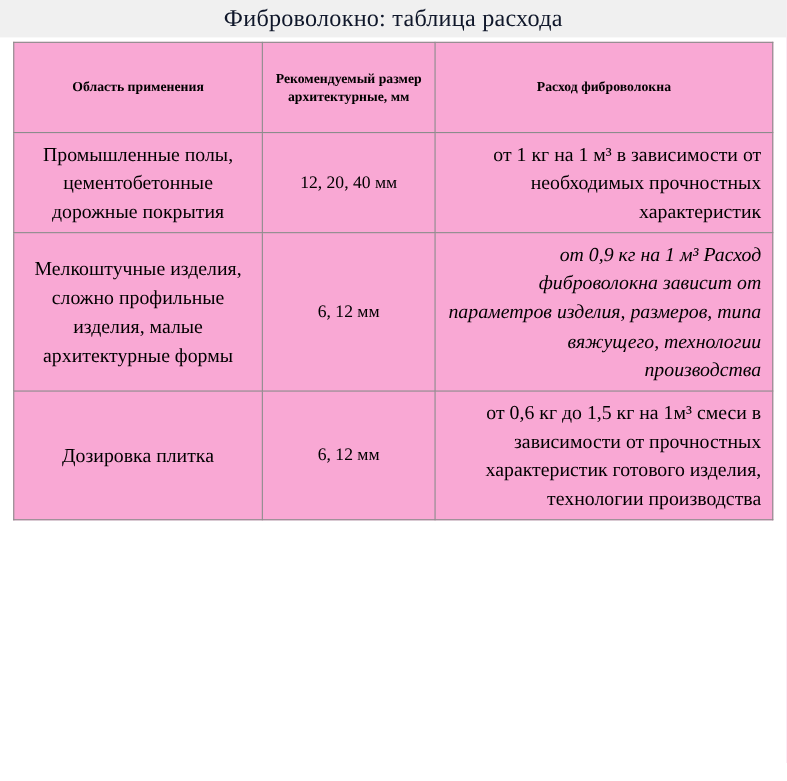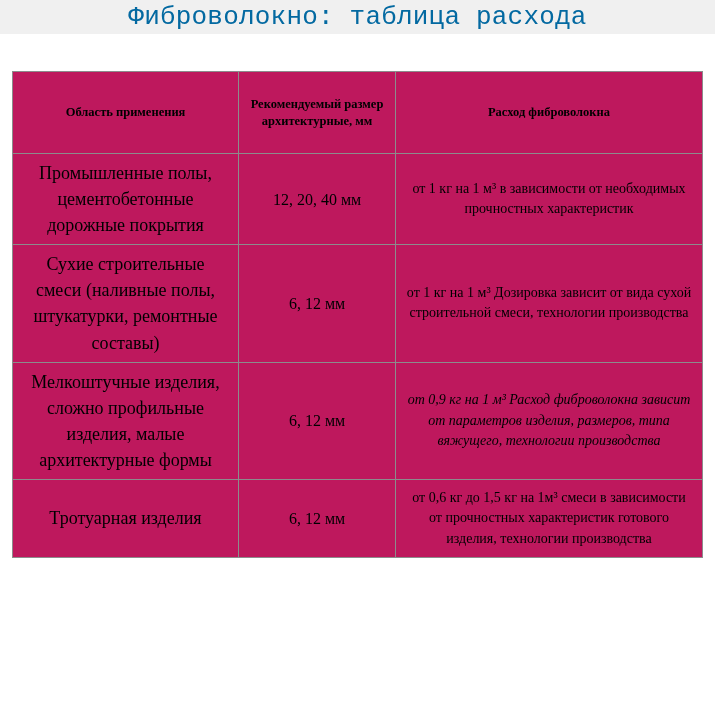--- a/index.html
+++ b/index.html
@@ -29,40 +29,39 @@
     left: 0;
     top: 0;
     width: 715px;
     height: 34px;
     background: #f0f0f0;
     display: flex;
     align-items: center;
     justify-content: center;
   }
   .title-banner .title-text {
-    font-family: Liberation Mono, monospace;
-    font-size: 26px;
-    color: #0369a1;
+    font-family: Liberation Serif, serif;
+    font-size: 22px;
+    color: #0f172a;
     letter-spacing: 0.2px;
     white-space: nowrap;
   }
 
   
   .table-wrap {
     position: absolute;
     left: 12px;
     top: 38px;
     width: 690px;
   }
   table.consumption {
     border-collapse: collapse;
     width: 690px;
     table-layout: fixed;
-    background: #be185d;
-    margin-top: 33px;
+    background: #f9a8d4;
   }
   table.consumption td,
   table.consumption th {
     border: 1px solid #8c8c8c;
     vertical-align: middle;
     padding: 6px 10px;
     box-sizing: border-box;
   }
 
   
@@ -85,22 +84,22 @@
     line-height: 1.45;
   }
   td.col-area {
     text-align: center;
   }
   td.col-size {
     text-align: center;
     font-size: 16px;
   }
   td.col-rate {
-    text-align: center;
-    font-size: 14px;
+    text-align: right;
+    font-size: 18px;
   }
   td.col-rate.italic {
     font-style: italic;
   }
 
   .row-h1 { height: 82px; }
   .row-h2 { height: 72px; }
   .row-h3 { height: 78px; }
   .row-h4 { height: 82px; }
   .row-h5 { height: 82px; }
@@ -129,32 +128,27 @@
           <th>Рекомендуемый размер архитектурные, мм</th>
           <th>Расход фиброволокна</th>
         </tr>
       </thead>
       <tbody>
         <tr class="row-h1">
           <td class="col-area">Промышленные полы, цементобетонные дорожные покрытия</td>
           <td class="col-size">12, 20, 40 мм</td>
           <td class="col-rate">от 1 кг  на 1 м³  в зависимости от необходимых прочностных характеристик</td>
         </tr>
-        <tr class="row-h5">
-          <td class="col-area">Сухие строительные смеси (наливные полы, штукатурки, ремонтные составы)</td>
-          <td class="col-size">6, 12 мм</td>
-          <td class="col-rate">от 1 кг  на 1 м³ Дозировка зависит от вида сухой строительной смеси, технологии производства</td>
-        </tr>
         <tr class="row-h6">
           <td class="col-area">Мелкоштучные изделия, сложно профильные изделия, малые архитектурные формы</td>
           <td class="col-size">6, 12 мм</td>
           <td class="col-rate italic">от 0,9 кг  на 1 м³ Расход фиброволокна зависит от параметров изделия, размеров, типа вяжущего, технологии производства</td>
         </tr>
         <tr class="row-h7">
-          <td class="col-area">Тротуарная изделия</td>
+          <td class="col-area">Дозировка плитка</td>
           <td class="col-size">6, 12 мм</td>
           <td class="col-rate">от 0,6 кг до 1,5 кг  на 1м³ смеси в зависимости от прочностных характеристик готового изделия, технологии производства</td>
         </tr>
       </tbody>
     </table>
   </div>
 
 </div>
 
 </body></html>

